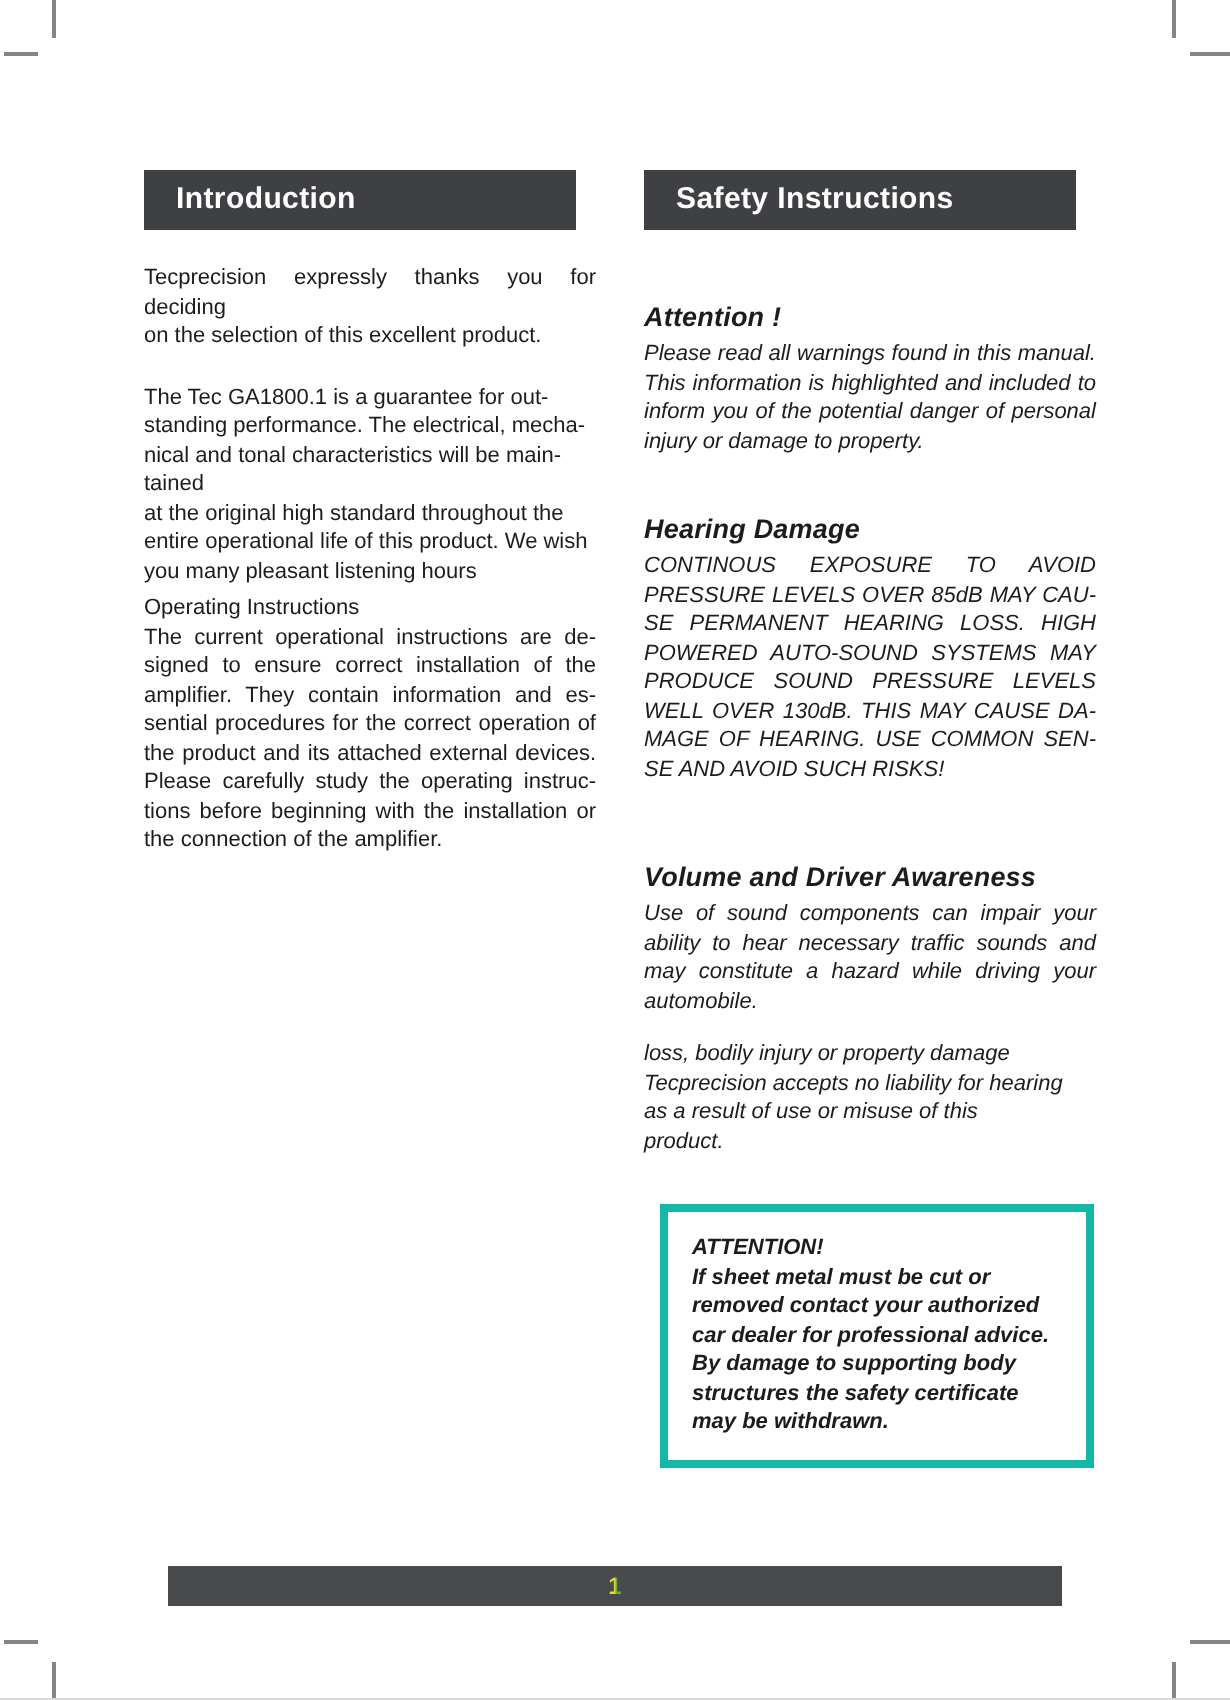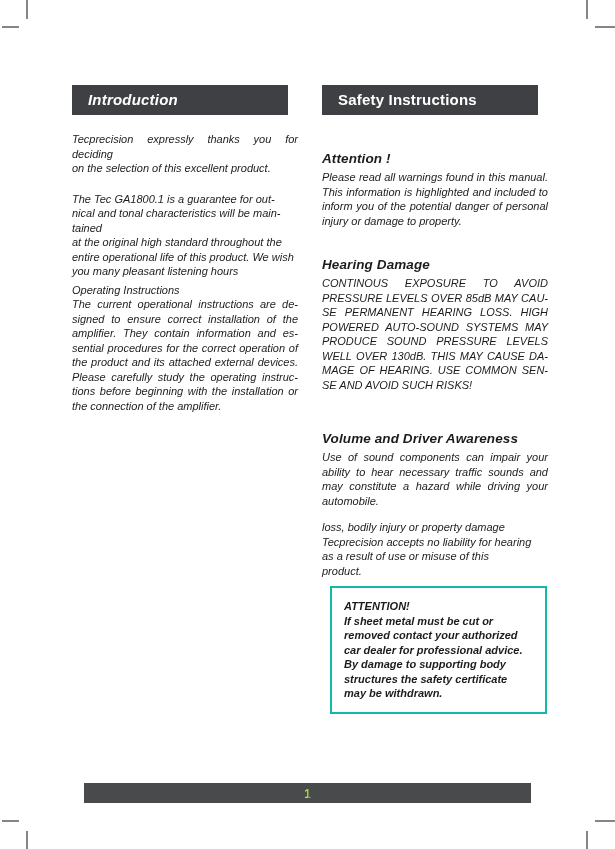--- a/index.html
+++ b/index.html
@@ -21,21 +21,21 @@
   .crop.tl-v { left: 26px; top: 0;     width: 2px;  height: 19px; }
   .crop.tl-h { left: 2px;  top: 26px;  width: 17px; height: 2px;  }
   .crop.tr-v { left: 586px;top: 0;     width: 2px;  height: 19px; }
   .crop.tr-h { left: 595px;top: 26px;  width: 20px; height: 2px;  }
   .crop.bl-h { left: 2px;  top: 820px; width: 17px; height: 2px;  }
   .crop.bl-v { left: 26px; top: 831px; width: 2px;  height: 19px; }
   .crop.br-h { left: 595px;top: 820px; width: 20px; height: 2px;  }
   .crop.br-v { left: 586px;top: 831px; width: 2px;  height: 19px; }
 
   .col { position: absolute; top: 85px; width: 226px; font-size: 11px; line-height: 14.5px; }
-  .col-left  { left: 72px; font-style: italic; }
+  .col-left  { left: 72px; }
   .col-right { left: 322px; }
 
   .section-bar {
     width: 216px;
     height: 30px;
     background: #3f4043;
     color: #ffffff;
     font-size: 15px;
     font-weight: bold;
     line-height: 30px;
@@ -61,24 +61,24 @@
     margin-bottom: 3px;
     letter-spacing: 0.1px;
   }
   .attention-heading { margin-top: 36px; }
   .hearing-heading   { margin-top: 29px; }
   .volume-heading    { margin-top: 39px; }
   .italic-body { font-style: italic; }
   .liability-para { margin-top: 12px; font-style: italic; }
 
   .attention-box {
-    margin-top: 8px;
+    margin-top: 24px;
     margin-left: 8px;
     width: 217px;
-    border: 2px solid #14b8a6;
+    border: 4px solid #14b8a6;
     padding: 11px 12px;
     font-weight: bold;
     font-style: italic;
     min-height: 128px;
   }
 
   .footer-bar {
     position: absolute;
     left: 84px;
     top: 783px;
@@ -124,20 +124,21 @@
   <div class="col col-left">
     <div class="section-bar">
       <span>Introduction</span>
     </div>
     <div class="intro-para jlines">
         <div>Tecprecision expressly thanks you for deciding</div>
         <div>on the selection of this excellent product.</div>
       </div>
     <div class="guarantee-para lines">
         <div>The Tec GA1800.1 is a guarantee for out-</div>
+        <div>standing performance. The electrical, mecha-</div>
         <div>nical and tonal characteristics will be main-tained</div>
         <div>at the original high standard throughout the</div>
         <div>entire operational life of this product. We wish</div>
         <div>you many pleasant listening hours</div>
       </div>
     <div class="op-heading">Operating Instructions</div>
     <div class="jlines">
         <div>The current operational instructions are de-</div>
         <div>signed to ensure correct installation of the</div>
         <div>amplifier. They contain information and es-</div>

